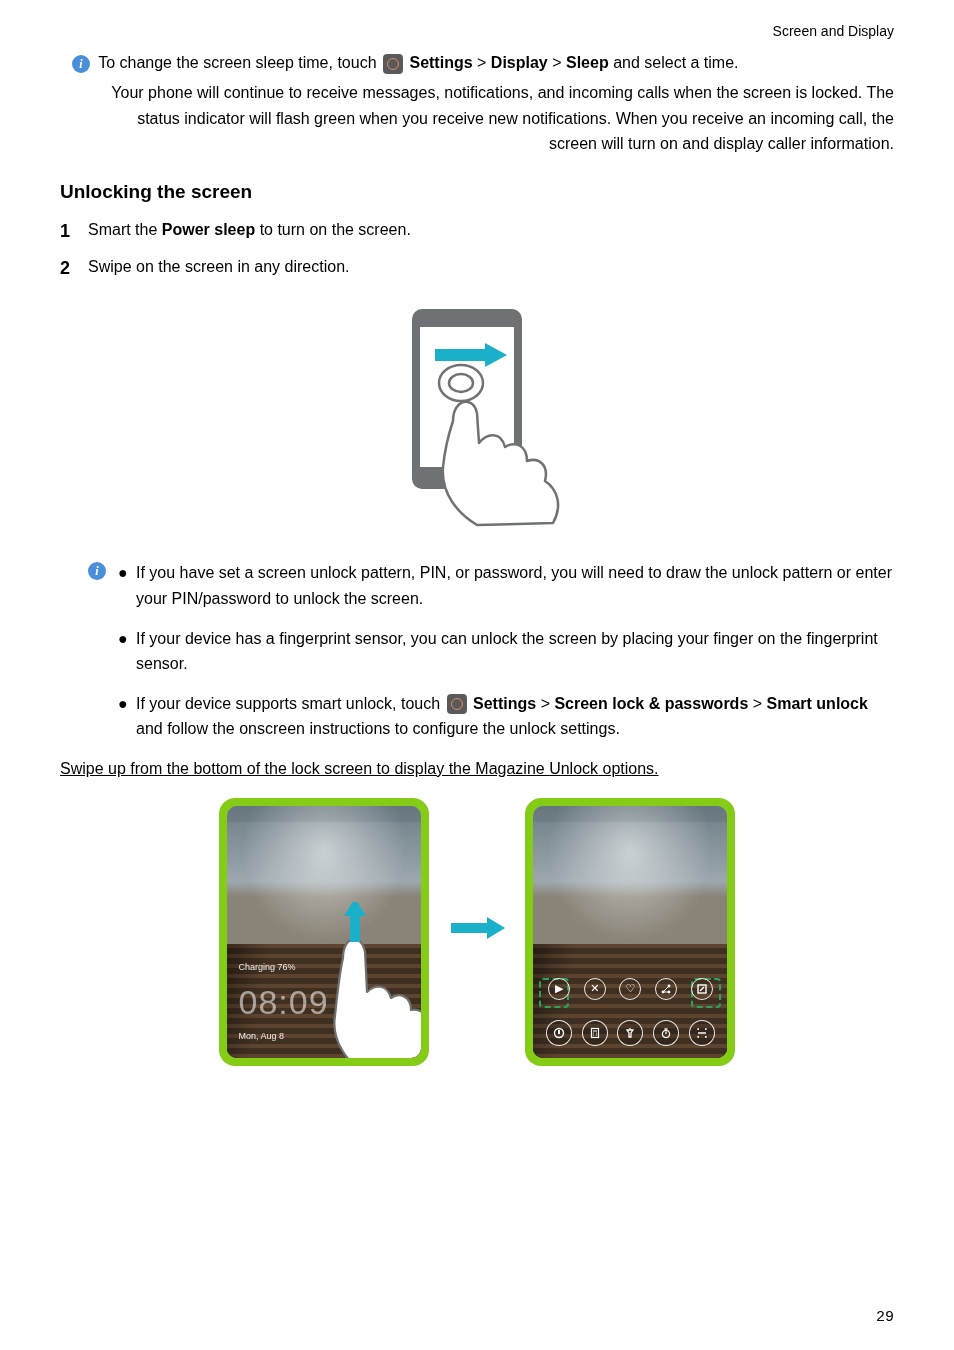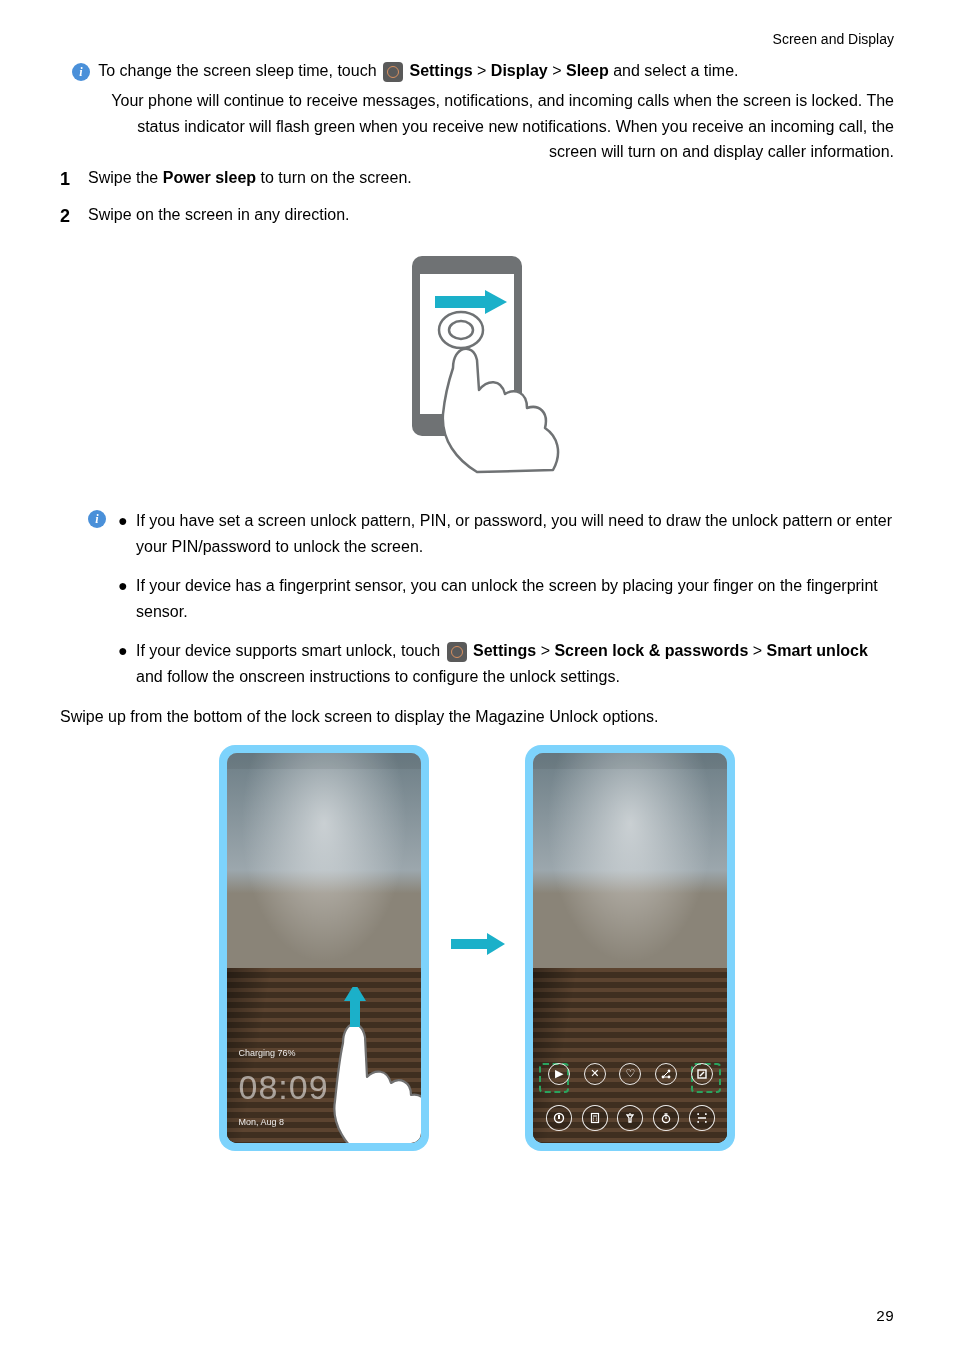--- a/index.html
+++ b/index.html
@@ -5,21 +5,21 @@
   * { box-sizing: border-box; margin: 0; padding: 0; }
   body {
     font-family: Arial, Helvetica, sans-serif;
     width: 954px;
     height: 1350px;
     background: #fff;
     color: #000;
     position: relative;
   }
   .page {
-    padding: 28px 60px 0 60px;
+    padding: 20px 60px 0 60px;
     font-size: 16px;
     line-height: 1.6;
   }
   .header-right {
     text-align: right;
     font-size: 14px;
     margin-bottom: 8px;
   }
   .info-icon {
     display: inline-block;
@@ -100,30 +100,31 @@
   }
   .bullet-item .dot {
     width: 18px;
     flex-shrink: 0;
     font-size: 16px;
     line-height: 1.6;
   }
   .bullet-item .btxt { flex: 1; }
   .sec3-body {
     margin-bottom: 16px;
+    text-decoration: underline;
   }
   .fig-row {
     text-align: center;
   }
   .phone-frame {
     display: inline-block;
     width: 210px;
-    height: 406px;
+    height: 268px;
     border-radius: 16px;
-    background: #7dd3fc;
+    background: #84cc16;
     padding: 8px;
     vertical-align: middle;
     position: relative;
     overflow: hidden;
   }
   .phone-inner {
     width: 100%;
     height: 100%;
     border-radius: 10px;
     overflow: hidden;
@@ -249,25 +250,26 @@
     <b>Settings</b>
     <span>&gt;</span>
     <b>Display</b>
     <span>&gt;</span>
     <b>Sleep</b>
     <span> and select a time.</span>
   </div>
 
   <div class="para-body">Your phone will continue to receive messages, notifications, and incoming calls when the screen is locked. The status indicator will flash green when you receive new notifications. When you receive an incoming call, the screen will turn on and display caller information.</div>
 
+  <h3 class="section-title">Unlocking the screen</h3>
 
   <div class="num-item">
     <div class="num">1</div>
     <div class="txt">
-      <span>Swipe the </span><b>Power sleep</b><span> to turn on the screen.</span>
+      <span>Smart the </span><b>Power sleep</b><span> to turn on the screen.</span>
     </div>
   </div>
   <div class="num-item">
     <div class="num">2</div>
     <div class="txt">Swipe on the screen in any direction.</div>
   </div>
 
   <div class="swipe-fig">
     <svg width="240" height="230" viewBox="0 0 240 230">
 

